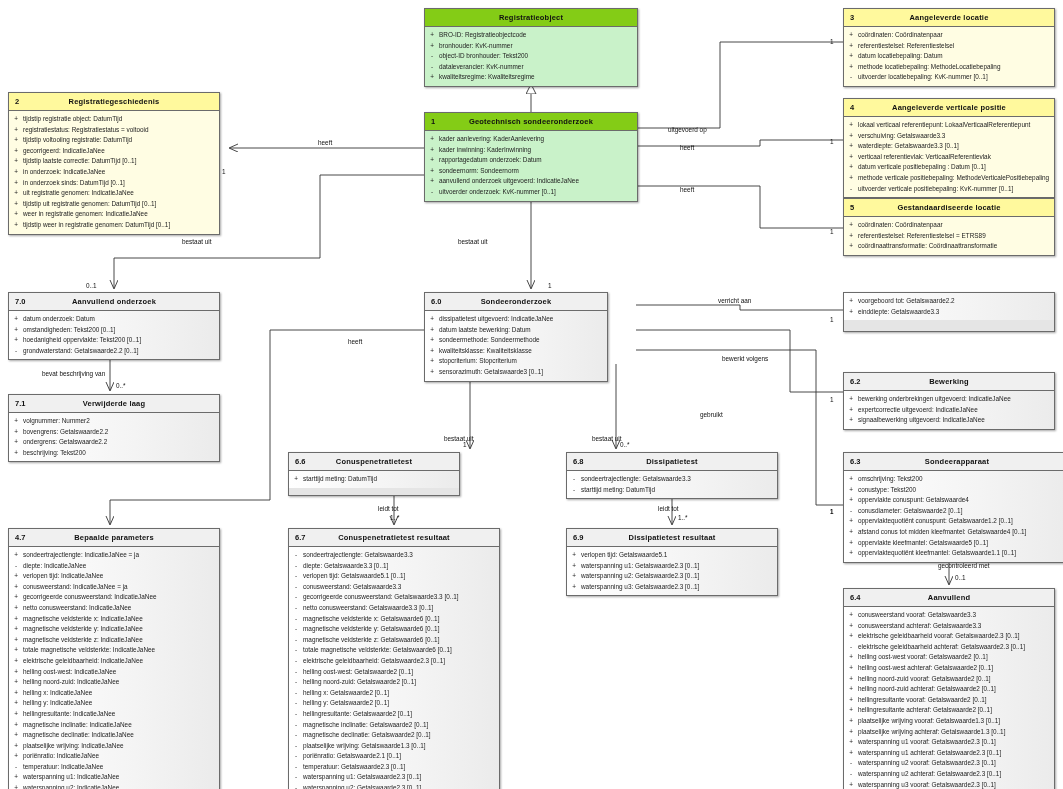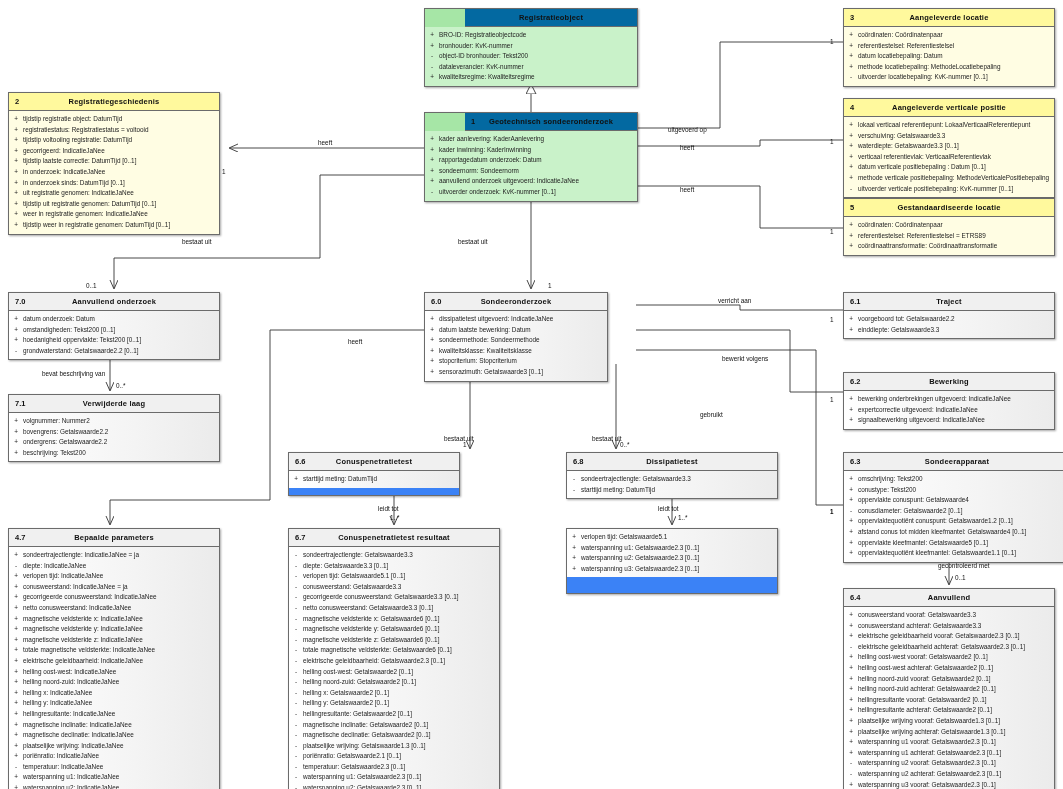--- a/index.html
+++ b/index.html
@@ -2,37 +2,37 @@
 <html><head>
 <meta charset="utf-8">
 <style>
   html,body{margin:0;padding:0;background:#ffffff;}
   body{width:1063px;height:789px;position:relative;overflow:hidden;
        font-family:"Liberation Sans","DejaVu Sans",sans-serif;}
   #canvas{position:absolute;left:0;top:0;width:1063px;height:789px;}
   svg.links{position:absolute;left:0;top:0;width:1063px;height:789px;pointer-events:none;}
 
   .uml{position:absolute;box-sizing:border-box;border:1px solid #6b6b6b;
-       box-shadow:1px 1px 2px rgba(0,0,0,0.35);background:#3b82f6;}
+       box-shadow:1px 1px 2px rgba(0,0,0,0.35);background:#e5e5e5;}
   .uml .hdr{position:relative;height:17px;border-bottom:1px solid #6b6b6b;
        display:flex;align-items:center;}
   .uml .num{position:absolute;left:6px;font-size:7.5px;font-weight:bold;color:#111;}
   .uml .title{width:100%;text-align:center;font-size:7.5px;font-weight:bold;color:#111;
        letter-spacing:.2px;}
   .uml .attrs{padding:3px 0 3px 0;}
   .uml .attr{display:flex;font-size:6.4px;color:#222;line-height:10.6px;white-space:nowrap;}
   .uml .vis{width:14px;text-align:center;flex:0 0 14px;}
   .uml .sig{flex:1 1 auto;overflow:hidden;}
 
   
   .yellow{background:#fff99d;}
   .yellow .hdr{background:#fff99d;}
   .yellow .attrs{background:#fffde3;}
   .green{background:#a6e6a6;}
-  .green .hdr{background:#0369a1;margin-left:40px;}
+  .green .hdr{background:#84cc16;}
   .green .attrs{background:#c9f2c9;}
   .grey .hdr{background:#f0f0f0;}
   .grey .attrs{background:#fbfbfb;
       background-image:linear-gradient(90deg,#ffffff 0%,#f4f4f4 60%,#ebebeb 100%);}
 
   .edge-label{position:absolute;font-size:6.4px;color:#111;white-space:nowrap;}
   .mult{position:absolute;font-size:6.4px;color:#111;white-space:nowrap;}
 </style>
 </head>
 <body>
@@ -357,24 +357,20 @@
             <span class="vis">+</span>
             <span class="sig">stopcriterium: Stopcriterium</span>
           </div>
           <div class="attr">
             <span class="vis">+</span>
             <span class="sig">sensorazimuth: Getalswaarde3 [0..1]</span>
           </div>
         </div>
       </div>
       <div class="uml grey" style="left: 843px; top: 292px; width: 212px; min-height: 40px;">
-        <div class="hdr">
-          <div class="num">6.1</div>
-          <div class="title">Traject</div>
-        </div>
         <div class="attrs">
           <div class="attr">
             <span class="vis">+</span>
             <span class="sig">voorgeboord tot: Getalswaarde2.2</span>
           </div>
           <div class="attr">
             <span class="vis">+</span>
             <span class="sig">einddiepte: Getalswaarde3.3</span>
           </div>
         </div>
@@ -737,20 +733,24 @@
             <span class="vis">-</span>
             <span class="sig">sondeertrajectlengte: Getalswaarde3.3</span>
           </div>
           <div class="attr">
             <span class="vis">-</span>
             <span class="sig">starttijd meting: DatumTijd</span>
           </div>
         </div>
       </div>
       <div class="uml grey" style="left: 566px; top: 528px; width: 212px; min-height: 66px;">
+        <div class="hdr">
+          <div class="num">6.9</div>
+          <div class="title">Dissipatietest resultaat</div>
+        </div>
         <div class="attrs">
           <div class="attr">
             <span class="vis">+</span>
             <span class="sig">verlopen tijd: Getalswaarde5.1</span>
           </div>
           <div class="attr">
             <span class="vis">+</span>
             <span class="sig">waterspanning u1: Getalswaarde2.3 [0..1]</span>
           </div>
           <div class="attr">

